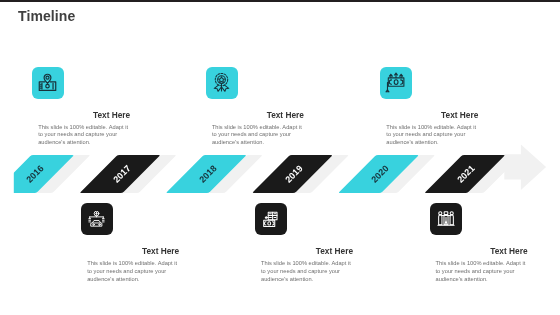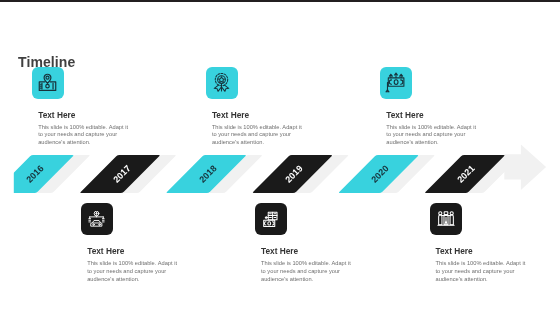--- a/index.html
+++ b/index.html
@@ -2,31 +2,31 @@
 <html><head>
 <meta charset="utf-8">
 <style>
   html,body{margin:0;padding:0;}
   body{width:560px;height:315px;background:#ffffff;
        font-family:"Liberation Sans",sans-serif;overflow:hidden;position:relative;
        -webkit-font-smoothing:antialiased;
        transform:translateZ(0);will-change:transform;}
   .topbar{position:absolute;left:0;top:0;width:560px;height:2px;background:#231f20;}
   .title{position:absolute;left:18px;top:9px;font-size:14px;font-weight:bold;
-         color:#404040;letter-spacing:0.1px;line-height:14px;margin-top:46px;}
+         color:#404040;letter-spacing:0.1px;line-height:14px;}
 
   .iconbox{position:absolute;width:32px;height:32px;border-radius:6px;
            display:flex;align-items:center;justify-content:center;}
   .iconbox.cyan{background:#38d2de;}
   .iconbox.dark{background:#1a1a1a;}
   .iconbox svg{display:block;}
 
   .block{position:absolute;width:92px;}
   .block .h{font-size:8.3px;font-weight:bold;color:#333333;line-height:9px;
-            letter-spacing:0.0px;}
+            letter-spacing:0.0px;text-align:right;}
   .block .p{margin-top:3.8px;font-size:5.7px;line-height:7.7px;color:#6f6f6f;
             letter-spacing:0.01px;}
 
   .band{position:absolute;left:0;top:140px;width:560px;height:60px;}
   .yr{position:absolute;font-size:9px;font-weight:bold;white-space:nowrap;
       width:60px;height:12px;line-height:12px;text-align:center;
       transform-origin:50% 50%;transform:rotate(-45deg);}
 </style>
 </head>
 <body>

